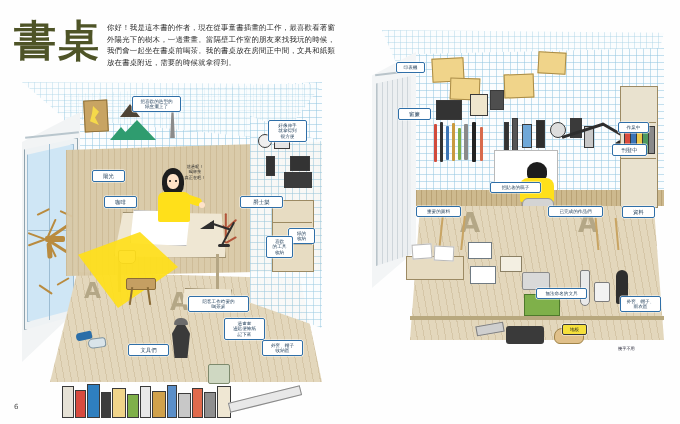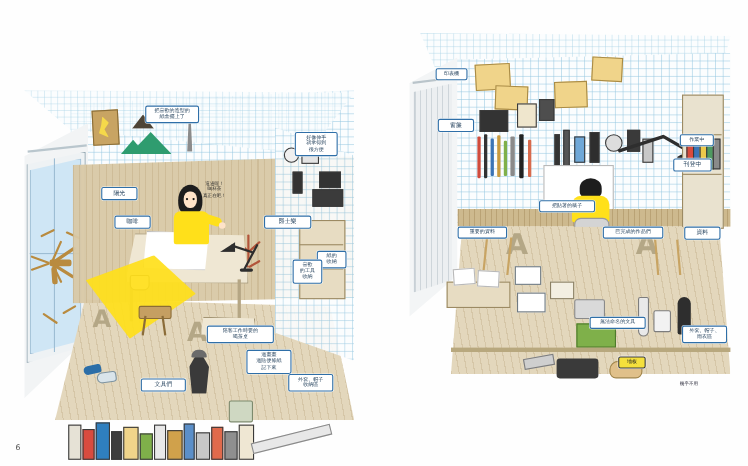--- a/index.html
+++ b/index.html
@@ -101,21 +101,23 @@
 
   .lab{font-size:4.2px;color:#223; }
 </style>
 </head>
 <body>
 
 <div id="spread">
 
   <div class="abs" style="left:0;top:0;width:340px;height:424px;">
 
-
+    <div class="abs" id="title">書桌</div>
+
+    <div class="abs" id="intro">你好！我是這本書的作者，現在從事童書插畫的工作，最喜歡看著窗外陽光下的樹木，一邊畫畫。當隔壁工作室的朋友來找我玩的時候，我們會一起坐在書桌前喝茶。我的書桌放在房間正中間，文具和紙類放在書桌附近，需要的時候就拿得到。</div>
 
     <div class="abs pageno" id="pn-left">6</div>
 
     <div class="abs" id="illus-left">
 
       <div class="abs grid-wall" style="left:42px;top:0;width:258px;height:68px;
                   clip-path:polygon(0 18%,100% 0,100% 100%,0 100%);"></div>
       <div class="abs grid-wall-2" style="left:0px;top:0px;width:300px;height:58px;
                   clip-path:polygon(0 0,100% 4%,86% 100%,14% 62%);opacity:.75;"></div>
 

